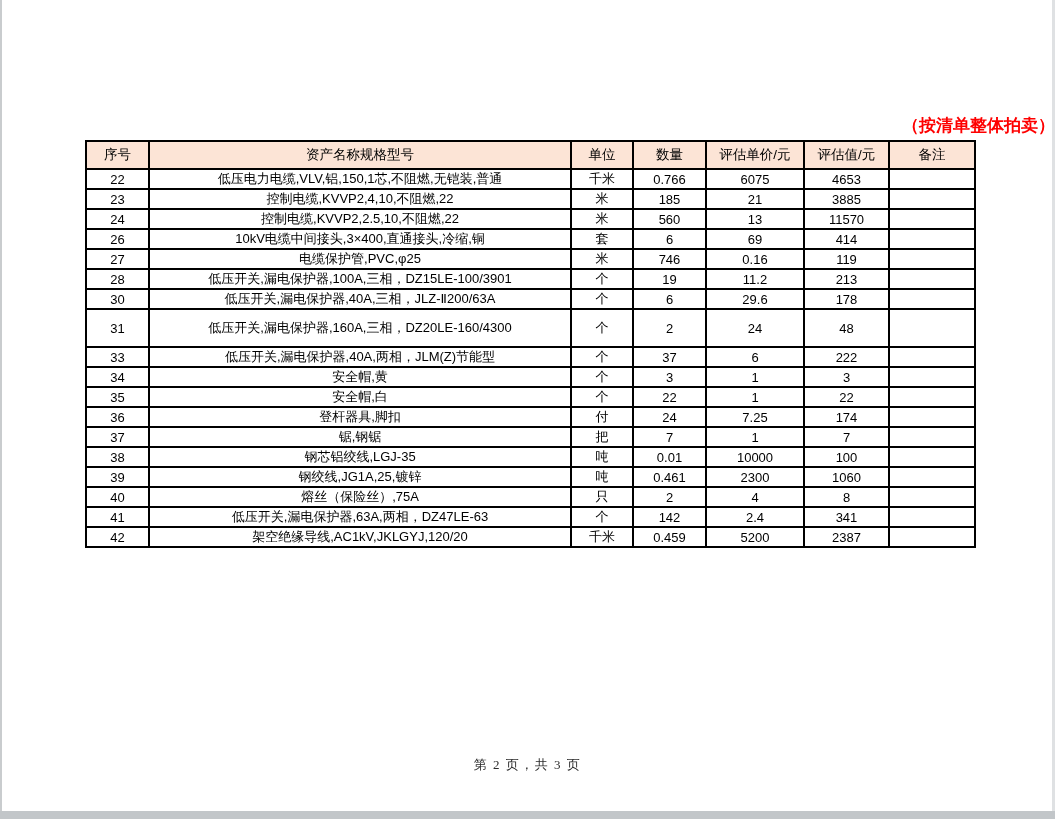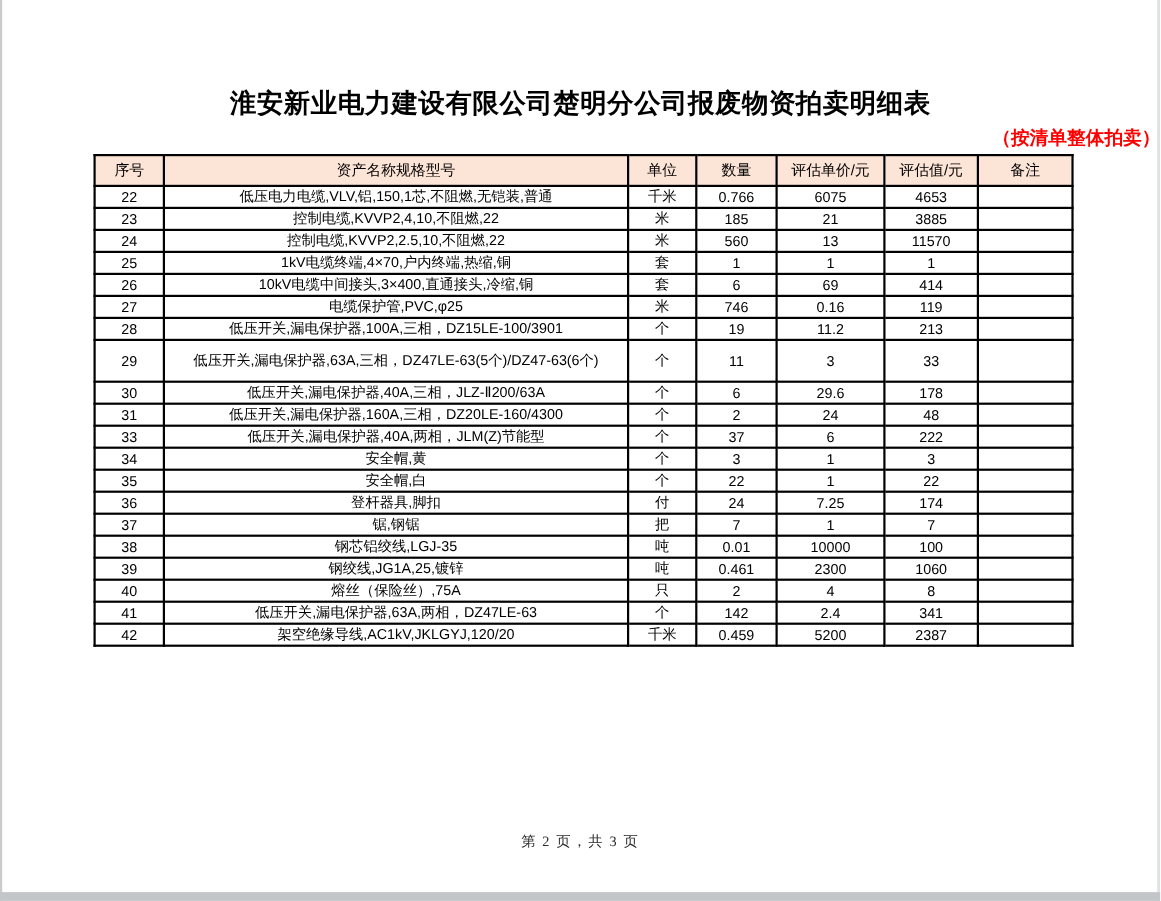--- a/index.html
+++ b/index.html
@@ -71,21 +71,20 @@
   }
   .edge-left   { position: absolute; left: 0; top: 0; width: 2px; height: 819px; background: #c9ccce; }
   .edge-right  { position: absolute; right: 0; top: 0; width: 3px; height: 819px; background: #dfe1e3; }
   .edge-bottom { position: absolute; left: 0; bottom: 0; width: 1055px; height: 8px; background: #c2c6c9; }
 </style>
 </head>
 <body>
 
 <div class="page">
 
-  <h1 class="title">淮安新业电力建设有限公司楚明分公司报废物资拍卖明细表</h1>
 
   <div class="subtitle">（按清单整体拍卖）</div>
 
   <table class="asset-table">
     <colgroup>
       <col style="width:63px">
       <col style="width:422px">
       <col style="width:62px">
       <col style="width:73px">
       <col style="width:98px">
@@ -125,29 +124,20 @@
         <tr>
           <td>24</td>
           <td>控制电缆,KVVP2,2.5,10,不阻燃,22</td>
           <td>米</td>
           <td>560</td>
           <td>13</td>
           <td>11570</td>
           <td></td>
         </tr>
         <tr>
-          <td>25</td>
-          <td>1kV电缆终端,4×70,户内终端,热缩,铜</td>
-          <td>套</td>
-          <td>1</td>
-          <td>1</td>
-          <td>1</td>
-          <td></td>
-        </tr>
-        <tr>
           <td>26</td>
           <td>10kV电缆中间接头,3×400,直通接头,冷缩,铜</td>
           <td>套</td>
           <td>6</td>
           <td>69</td>
           <td>414</td>
           <td></td>
         </tr>
         <tr>
           <td>27</td>
@@ -161,29 +151,20 @@
         <tr>
           <td>28</td>
           <td>低压开关,漏电保护器,100A,三相，DZ15LE-100/3901</td>
           <td>个</td>
           <td>19</td>
           <td>11.2</td>
           <td>213</td>
           <td></td>
         </tr>
         <tr>
-          <td>29</td>
-          <td>低压开关,漏电保护器,63A,三相，DZ47LE-63(5个)/DZ47-63(6个)</td>
-          <td>个</td>
-          <td>11</td>
-          <td>3</td>
-          <td>33</td>
-          <td></td>
-        </tr>
-        <tr>
           <td>30</td>
           <td>低压开关,漏电保护器,40A,三相，JLZ-Ⅱ200/63A</td>
           <td>个</td>
           <td>6</td>
           <td>29.6</td>
           <td>178</td>
           <td></td>
         </tr>
         <tr>
           <td>31</td>

